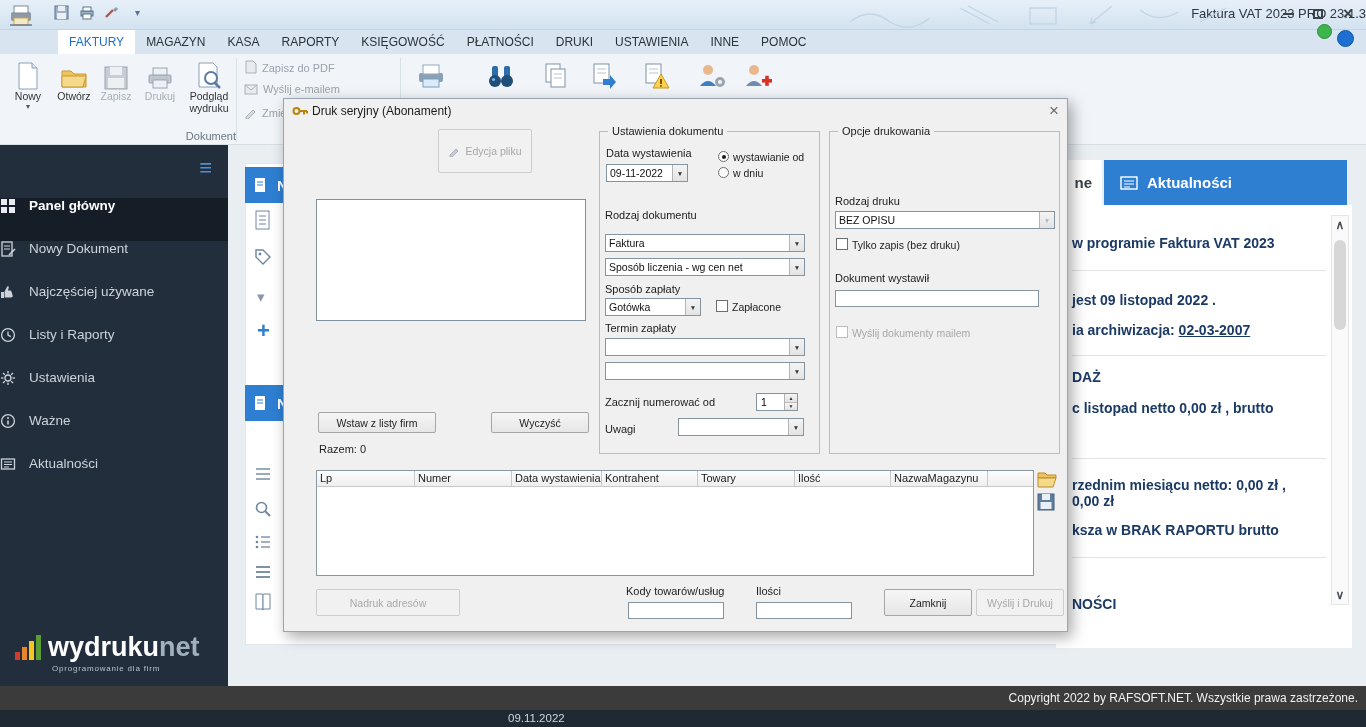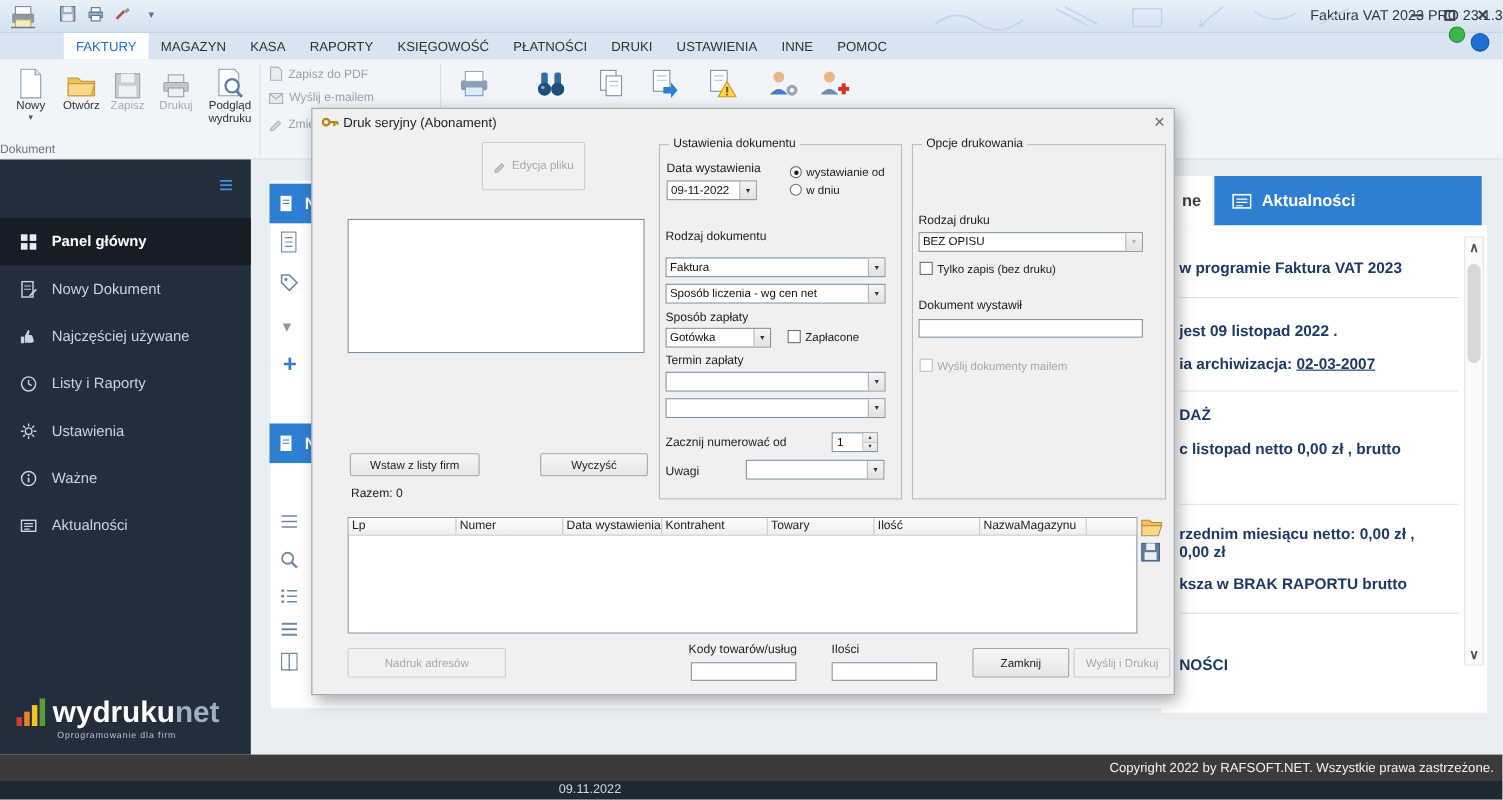--- a/index.html
+++ b/index.html
@@ -18,29 +18,29 @@
   .menubar{position:absolute;left:0;top:30px;width:1366px;height:24px;background:#d8e5f1}
   .tabs{position:absolute;left:58px;top:0;height:24px;display:flex}
   .tab{padding:5px 11px 4px;font-size:12px;color:#2b3238;cursor:pointer;white-space:nowrap}
   .tab.active{background:#ffffff;color:#1d6ec9}
   .circ{position:absolute;border-radius:50%;cursor:pointer}
   
   .ribbon{position:absolute;left:0;top:54px;width:1366px;height:91px;background:#f1f5f9;border-bottom:1px solid #d6dee6}
   .bigbtn{position:absolute;top:4px;text-align:center;font-size:10.5px;color:#333;cursor:pointer}
   .bigbtn .bicon{height:32px;display:flex;align-items:flex-end;justify-content:center}
   .bigbtn.disabled{color:#a4adb6}
-  .grouplabel{position:absolute;left:0;top:76px;width:236px;text-align:left;font-size:11px;color:#6b7680}
+  .grouplabel{position:absolute;left:0;top:76px;width:236px;text-align:right;font-size:11px;color:#6b7680}
   .vsep{position:absolute;top:4px;width:1px;height:84px;background:#d9e1e8}
   .stackbtn{position:absolute;left:244px;display:flex;align-items:flex-end;gap:5px;font-size:11px;color:#99a2ab;cursor:pointer;white-space:nowrap}
   .rowicon{position:absolute;top:8px;cursor:pointer}
   
   .sidebar{position:absolute;left:0;top:145px;width:228px;height:541px;background:#232e3c}
   .hamburger{position:absolute;right:16px;top:12px;font-size:22px;color:#4a90d9;cursor:pointer;line-height:1}
   .sb-items{position:absolute;left:0;top:53px;width:228px}
-  .sb-item{height:43px;display:flex;align-items:center;padding-left:18px;gap:13px;color:#ccd3da;font-size:13.5px;cursor:pointer}
+  .sb-item{height:43px;display:flex;align-items:flex-start;gap:13px;color:#ccd3da;font-size:13.5px;cursor:pointer}
   .sb-item.active{background:#151d27;color:#ffffff;font-weight:bold}
   .logo{position:absolute;left:14px;top:486px;display:flex;align-items:flex-end;gap:6px}
   .logo-text{font-size:27px;font-weight:bold;color:#ffffff;line-height:1}
   .logo-text .lt2{color:#9fb0bf}
   .logo-tag{position:absolute;left:52px;top:519px;font-size:8px;letter-spacing:.8px;color:#b9c2cc}
   
   .maincard{position:absolute;left:245px;top:163px;width:815px;height:482px;background:#ffffff;border:1px solid #e2e8ee}
   .bluepanel{position:absolute;left:245px;width:500px;height:36px;background:#2e7fd2;color:#fff;display:flex;align-items:center;gap:8px;padding-left:8px;font-size:15px;font-weight:bold}
   .colicon{position:absolute;left:254px;color:#6f86a0}
   
@@ -504,21 +504,21 @@
   </div>
   <div class="lbl" style="left:321px;top:324px">Uwagi</div>
   <div class="combo" style="left:394px;top:319px;width:126px;height:18px">
     <span class="dd">▼</span>
   </div>
 
   <div class="group" style="left:545px;top:32px;width:231px;height:323px">
     <span class="gtitle">Opcje drukowania</span>
   </div>
   <div class="lbl" style="left:551px;top:96px">Rodzaj druku</div>
-  <div class="combo" style="left:551px;top:112px;width:204px;height:18px">
+  <div class="combo" style="left:551px;top:112px;width:220px;height:18px">
     <span>BEZ OPISU</span>
     <span class="dd off">▼</span>
   </div>
   <span class="chk" style="left:552px;top:139px"></span>
   <div class="lbl small" style="left:568px;top:140px">Tylko zapis (bez druku)</div>
   <div class="lbl" style="left:551px;top:173px">Dokument wystawił</div>
   <div class="field" style="left:551px;top:191px;width:204px;height:17px"></div>
   <span class="chk disabled" style="left:552px;top:227px"></span>
   <div class="lbl small disabled" style="left:568px;top:228px">Wyślij dokumenty mailem</div>
 

